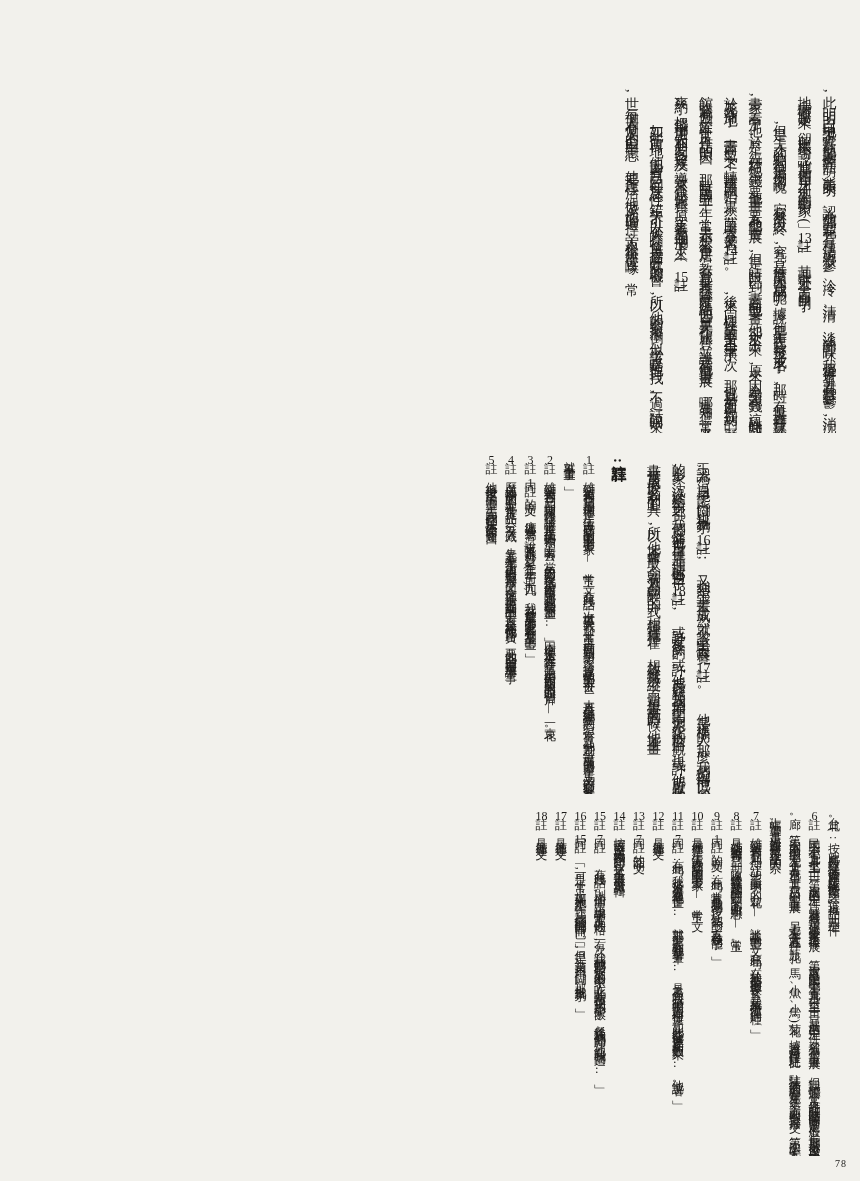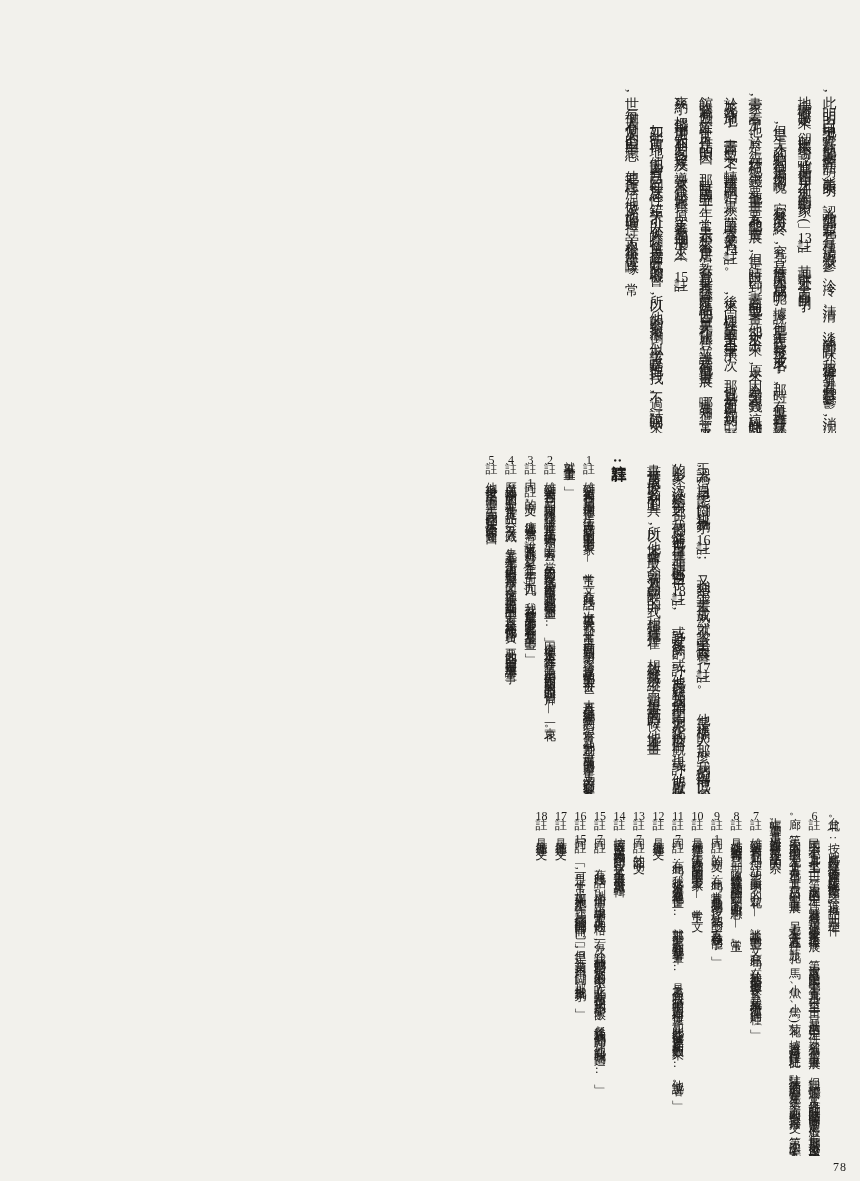--- a/index.html
+++ b/index.html
@@ -79,22 +79,22 @@
     width: 770px;
     height: 348px;
   }
 
   
   .tcy { text-combine-upright: all; letter-spacing: 0; }
 
   .page-number {
     position: absolute;
     right: 13px;
-    bottom: 6px;
-    font-size: 12px;
+    bottom: 12px;
+    font-size: 10px;
     letter-spacing: 1px;
     color: #1d1c1a;
   }
 </style>
 </head>
 <body>
 
 <div class="page">
 
   <div class="band-top vert">

